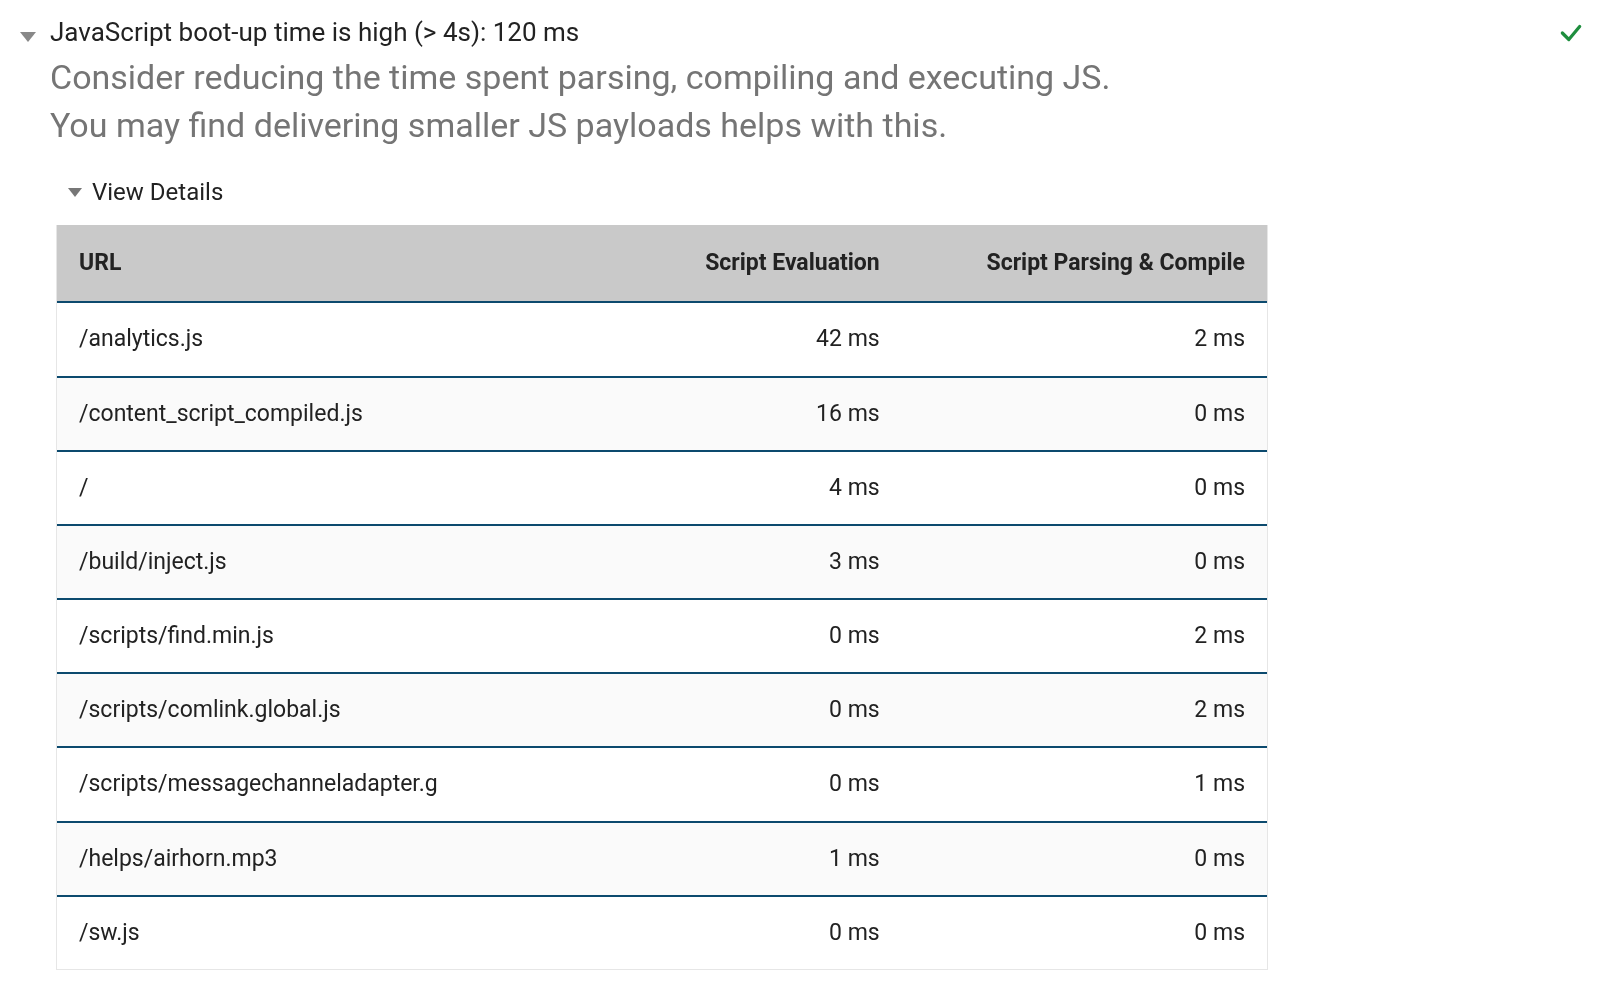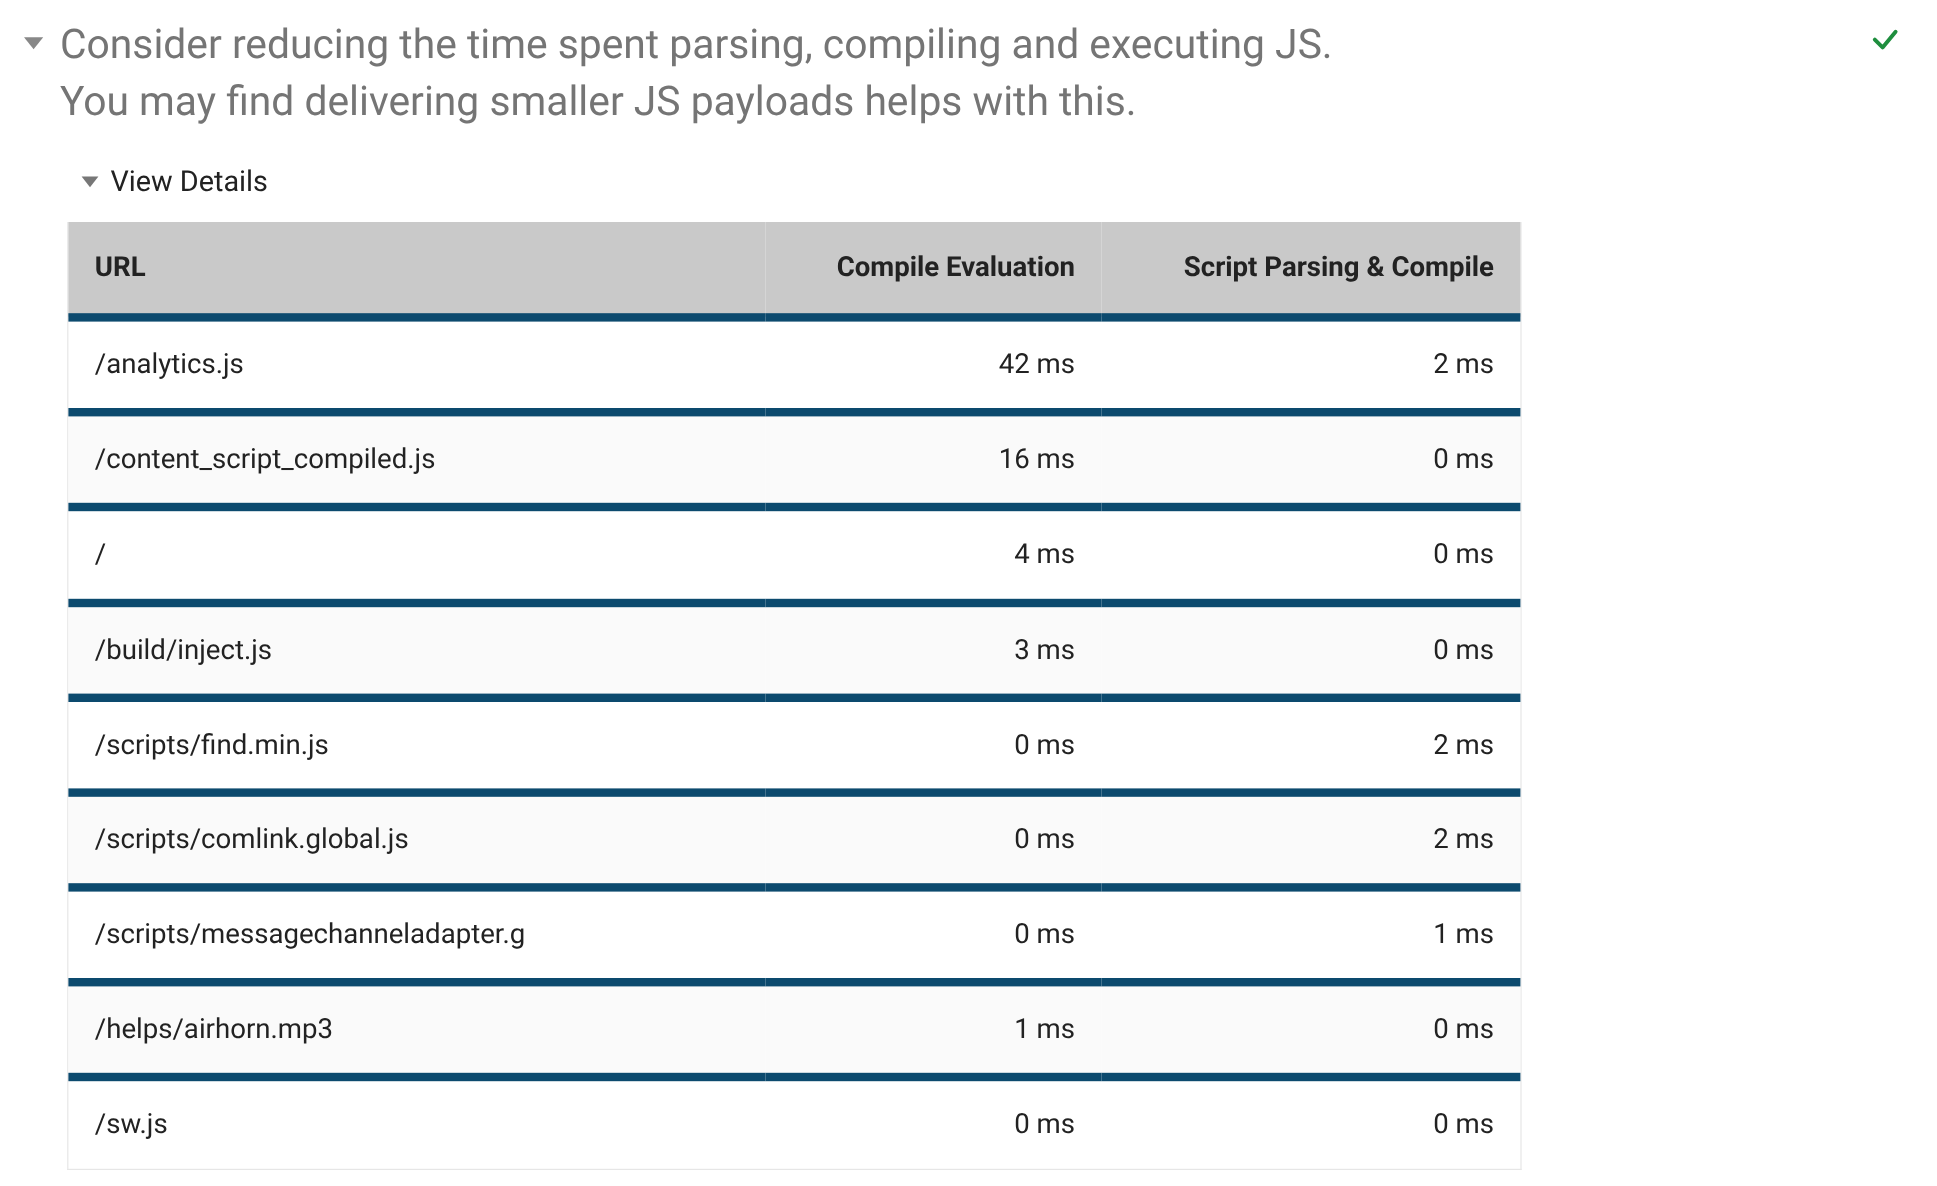--- a/index.html
+++ b/index.html
@@ -75,54 +75,55 @@
       color: #222;
       font-weight: 700;
       text-align: left;
       padding: 22px 22px;
       font-size: 23px;
     }
     table.details thead th.url-col { width: 48%; }
     table.details thead th.num-col { text-align: right; }
     table.details tbody td {
       padding: 20px 22px;
-      border-top: 7px solid #0c4a6e;
+      border-top: 2px solid #0c4a6e;
     }
     table.details tbody tr:nth-child(even) td { background: #fafafa; }
     table.details td.url-cell { color: #222; }
     table.details td.num-cell { text-align: right; color: #222; }
   </style>
 </head>
 <body>
 
 <div class="audit-header">
   <span class="disclosure">
     <span class="triangle"></span>
   </span>
   <div class="audit-text">
+    <div class="audit-title">JavaScript boot-up time is high (&gt; 4s): 120 ms</div>
     <div class="audit-desc">Consider reducing the time spent parsing, compiling and executing JS. You may find delivering smaller JS payloads helps with this.</div>
   </div>
   <span class="status check-icon">
     <svg viewBox="0 0 24 24" fill="none" stroke="#1e8e3e" stroke-width="3" stroke-linecap="round" stroke-linejoin="round">
       <polyline points="4,12 10,18 20,6"></polyline>
     </svg>
   </span>
 </div>
 
 <div class="details-toggle">
   <span class="triangle small"></span>
   <span class="details-label">View Details</span>
 </div>
 
 <div class="table-wrap">
   <table class="details">
     <thead>
       <tr>
         <th class="url-col">URL</th>
-        <th class="num-col">Compile Evaluation</th>
+        <th class="num-col">Script Evaluation</th>
         <th class="num-col">Script Parsing &amp; Compile</th>
       </tr>
     </thead>
     <tbody id="rows">
         <tr>
           <td class="url-cell">/analytics.js</td>
           <td class="num-cell">42 ms</td>
           <td class="num-cell">2 ms</td>
         </tr>
         <tr>

